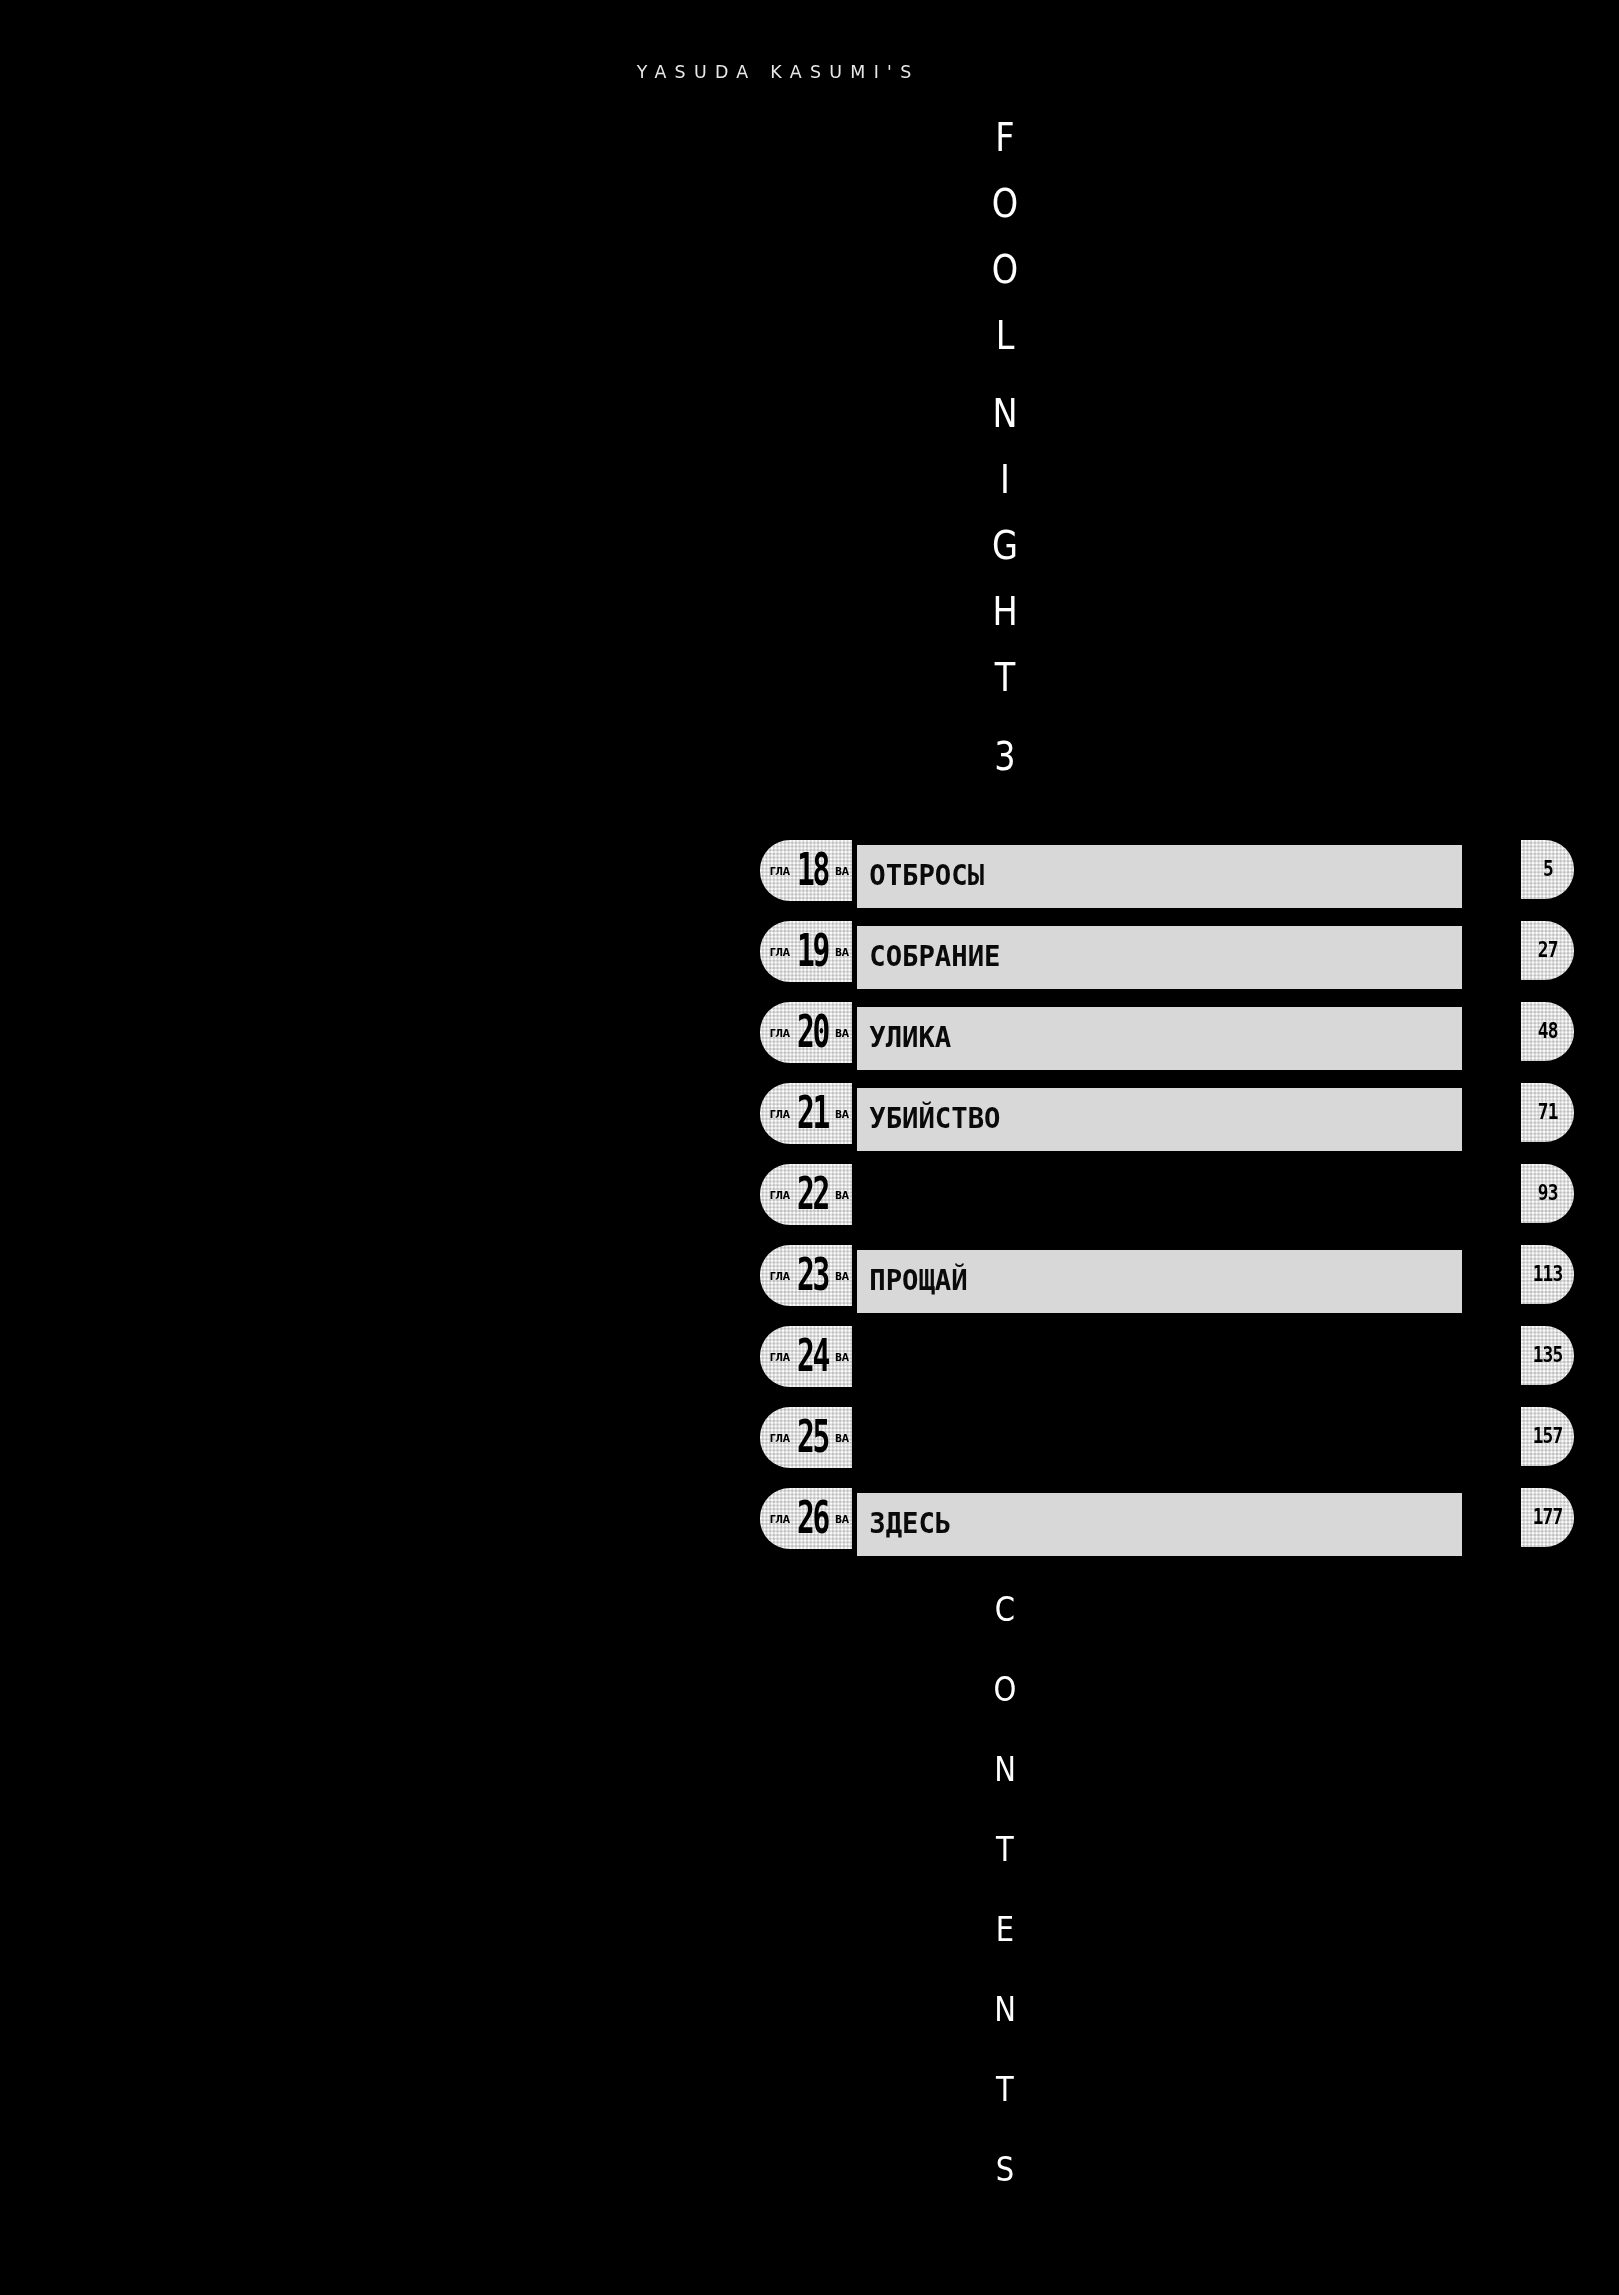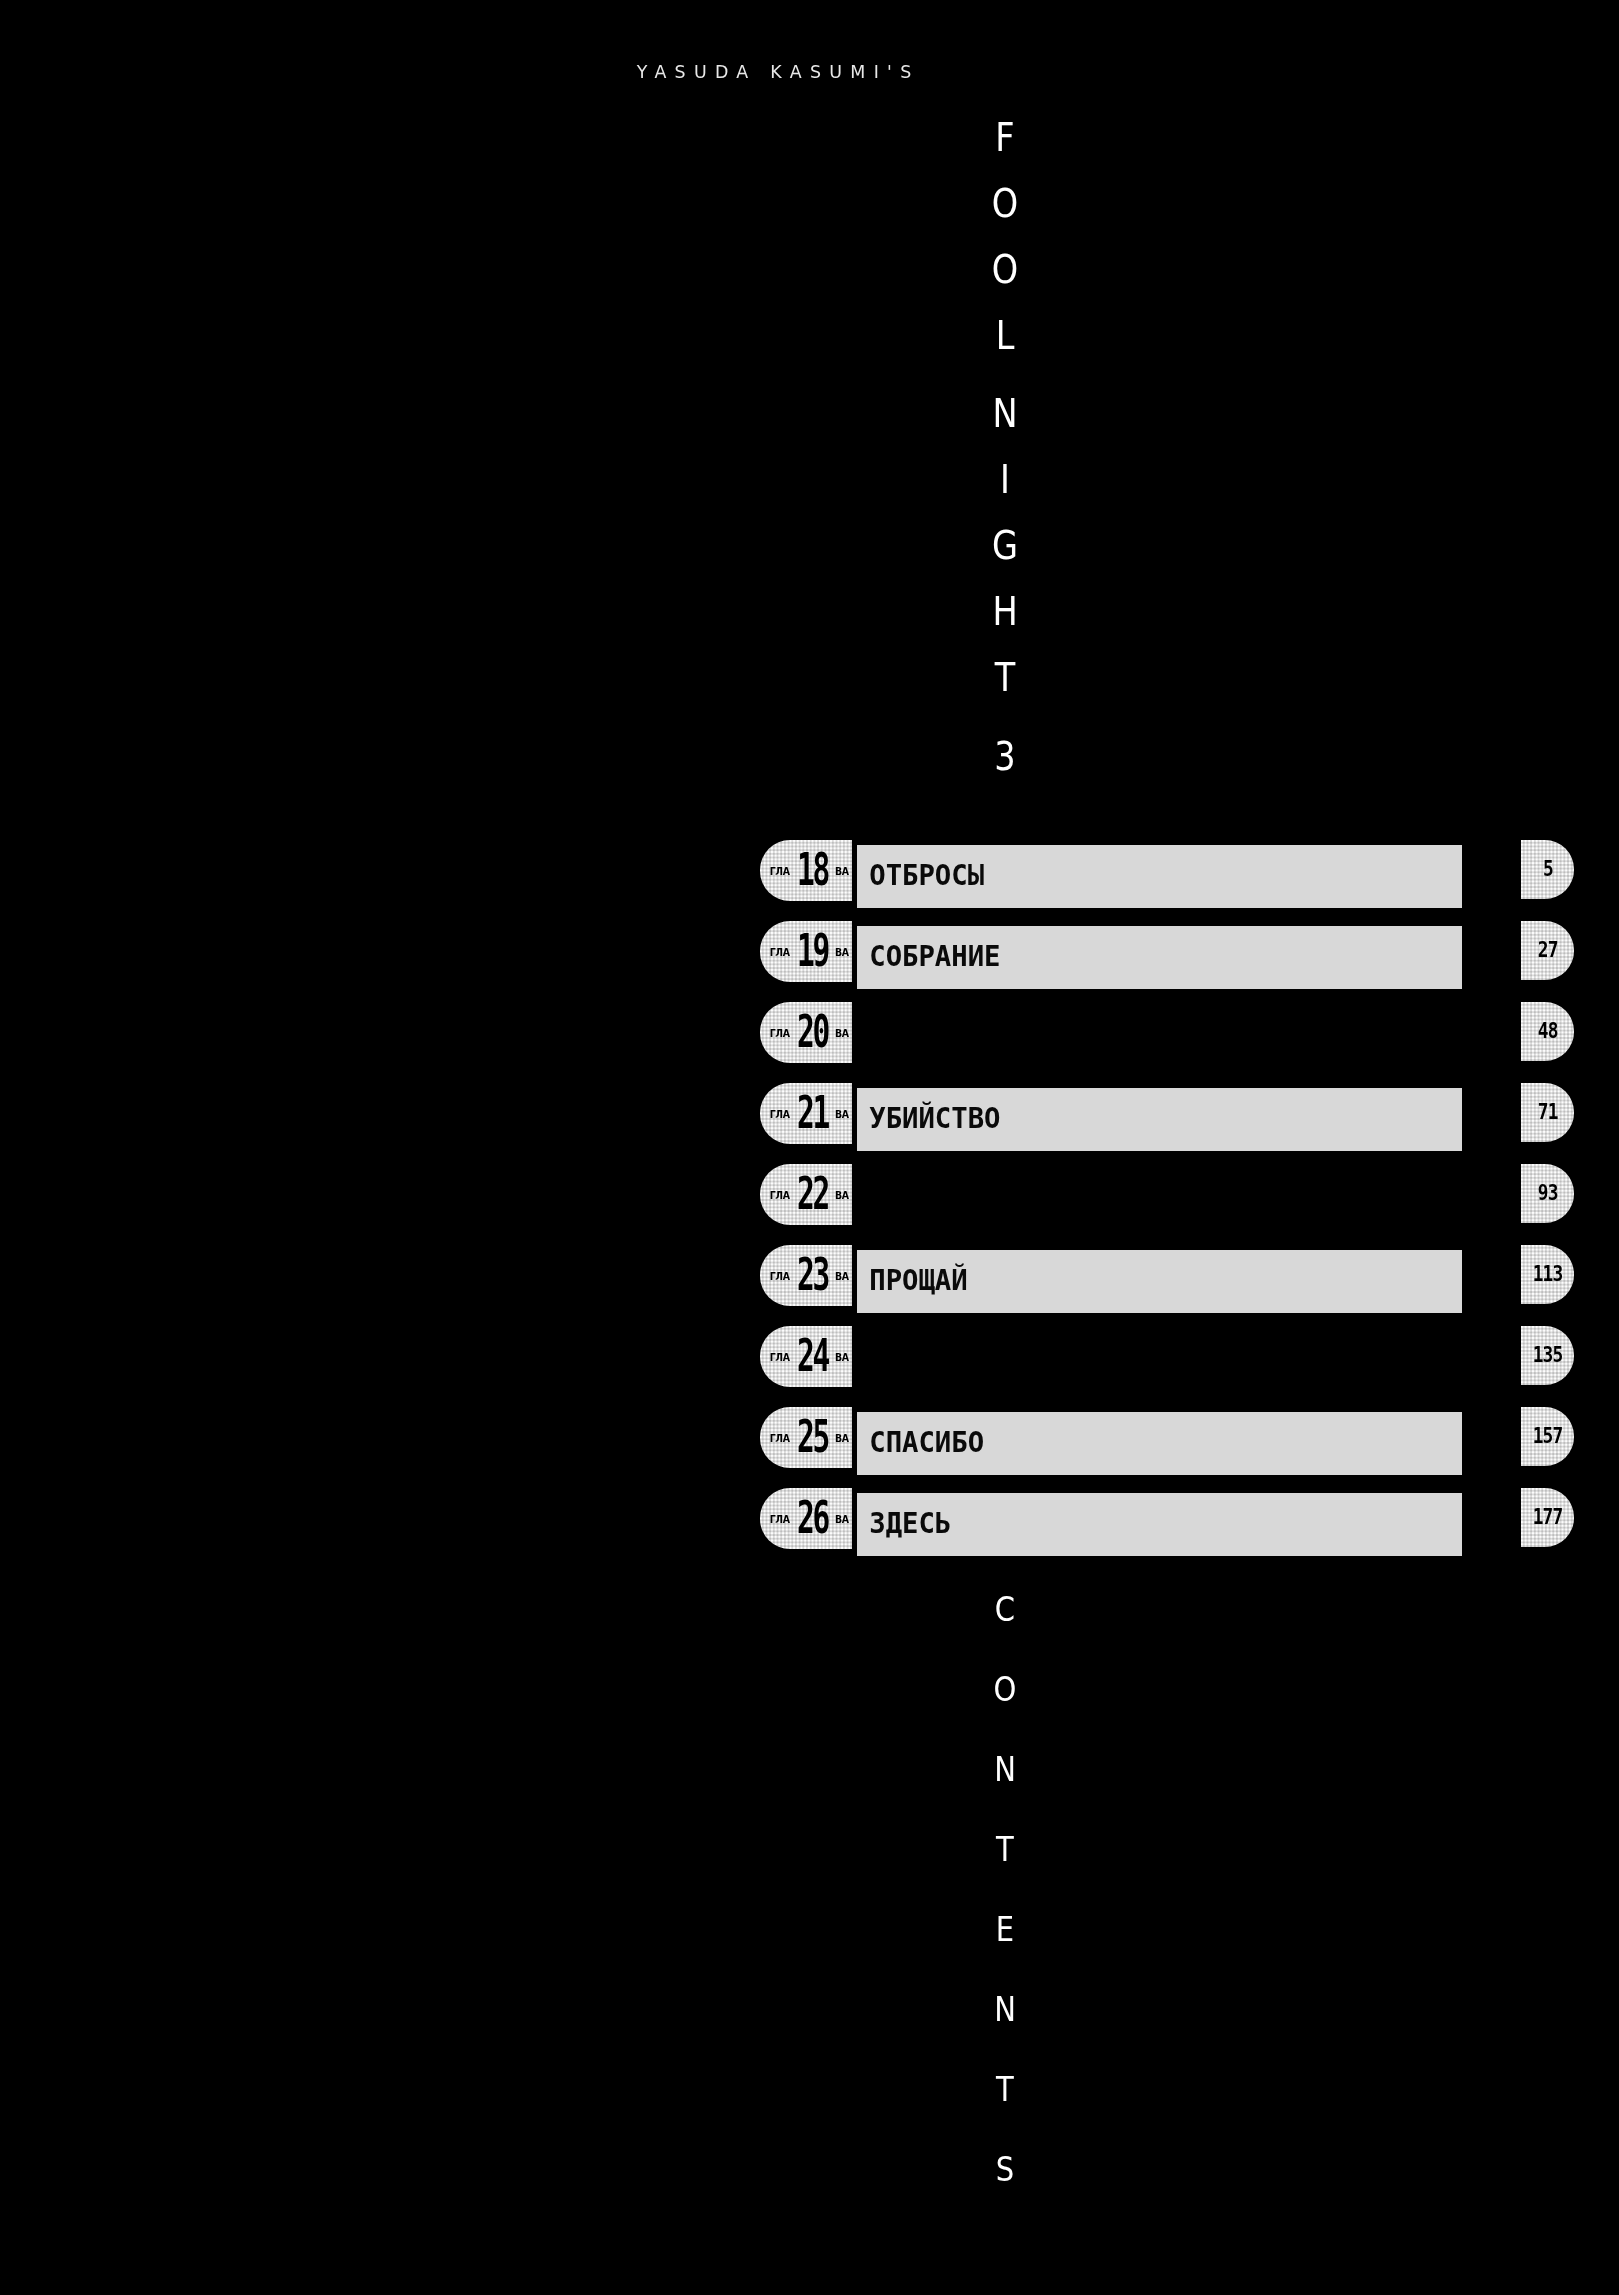--- a/index.html
+++ b/index.html
@@ -242,20 +242,23 @@
         <div class="page-badge halftone">
           <span class="page-num">27</span>
         </div>
       </div>
       <div class="chapter-row">
         <div class="chapter-badge halftone">
           <span class="badge-pre">ГЛА</span>
           <span class="badge-num">20</span>
           <span class="badge-post">ВА</span>
         </div>
+        <div class="chapter-bar">
+          <span class="chapter-title">УЛИКА</span>
+        </div>
         <div class="page-badge halftone">
           <span class="page-num">48</span>
         </div>
       </div>
       <div class="chapter-row">
         <div class="chapter-badge halftone">
           <span class="badge-pre">ГЛА</span>
           <span class="badge-num">21</span>
           <span class="badge-post">ВА</span>
         </div>
@@ -297,23 +300,20 @@
         </div>
         <div class="page-badge halftone">
           <span class="page-num">135</span>
         </div>
       </div>
       <div class="chapter-row">
         <div class="chapter-badge halftone">
           <span class="badge-pre">ГЛА</span>
           <span class="badge-num">25</span>
           <span class="badge-post">ВА</span>
-        </div>
-        <div class="chapter-bar">
-          <span class="chapter-title">СПАСИБО</span>
         </div>
         <div class="page-badge halftone">
           <span class="page-num">157</span>
         </div>
       </div>
       <div class="chapter-row">
         <div class="chapter-badge halftone">
           <span class="badge-pre">ГЛА</span>
           <span class="badge-num">26</span>
           <span class="badge-post">ВА</span>

